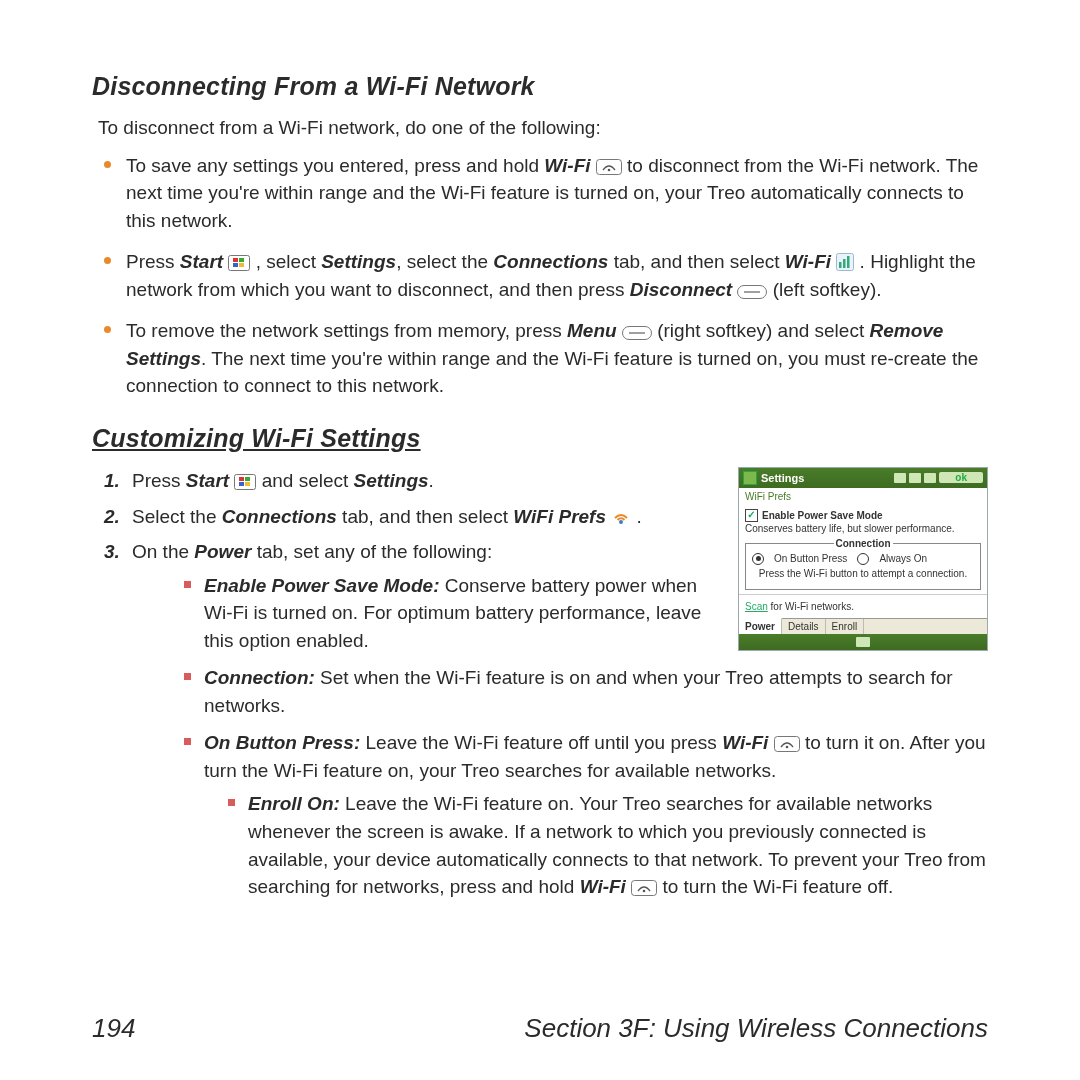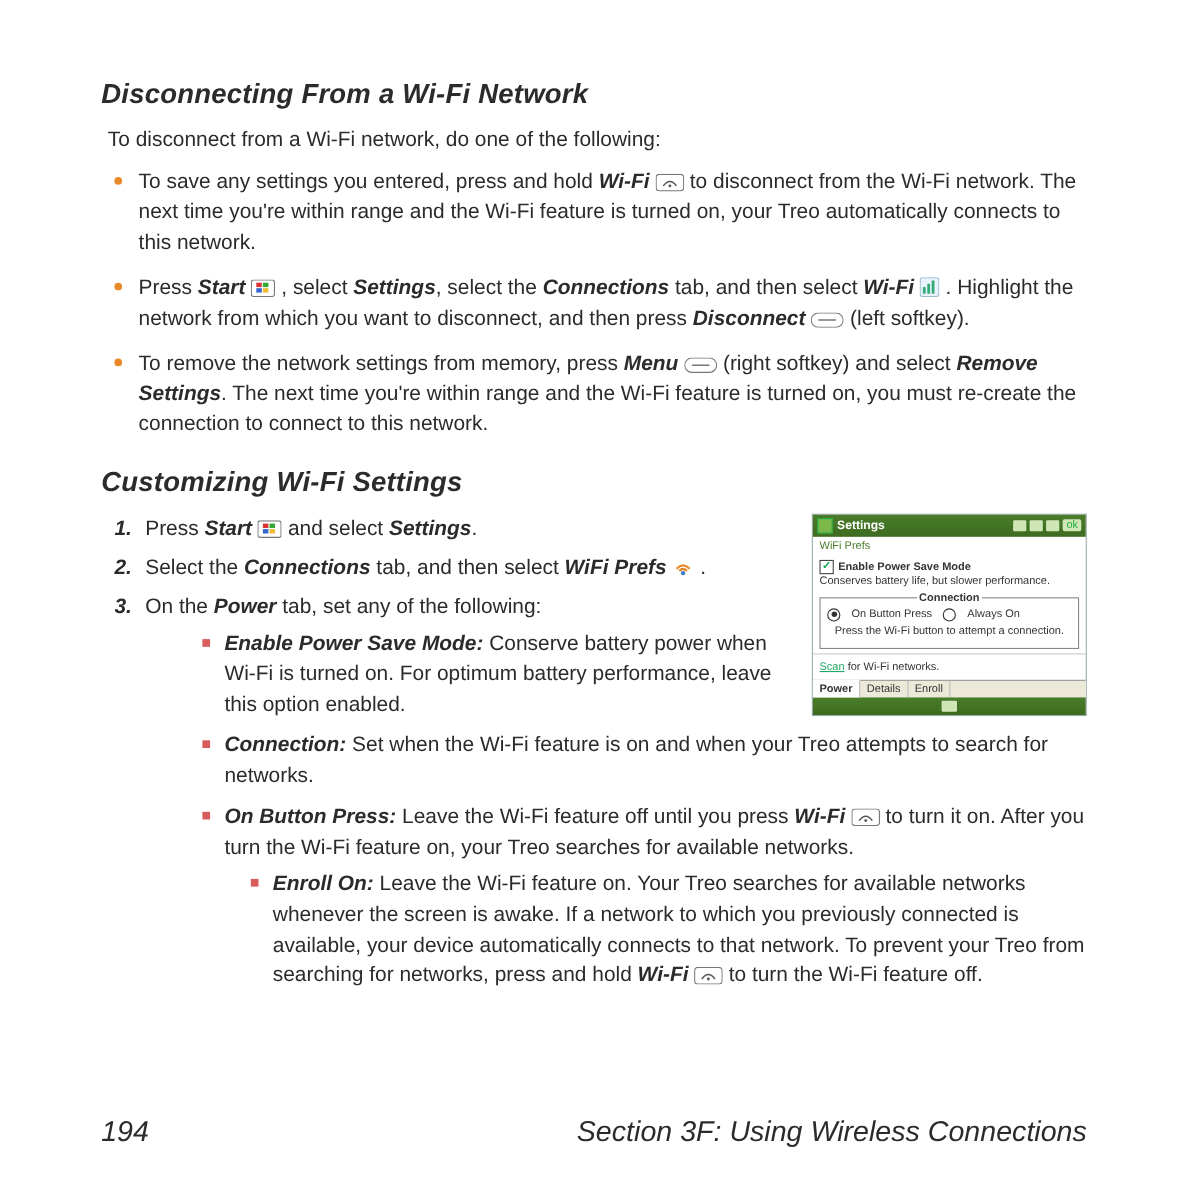--- a/index.html
+++ b/index.html
@@ -20,20 +20,21 @@
   }
   .h2 {
     font-style: italic;
     font-weight: bold;
     font-size: 25px;
     margin: 0 0 14px 0;
     letter-spacing: 0.2px;
   }
   .h2.second {
     margin-top: 24px;
+    text-decoration: underline;
   }
   .intro {
     font-size: 19px;
     line-height: 1.4;
     margin: 0 0 10px 6px;
   }
   ul.bullets {
     list-style: none;
     margin: 0 0 0 6px;
     padding: 0;
@@ -147,21 +148,21 @@
     font-size: 11px;
     font-weight: bold;
   }
   .shot .titlebar .status {
     display:flex; gap:3px; align-items:center;
   }
   .shot .titlebar .sicon {
     width:12px; height:10px; background:#cfe7b7; border-radius:1px;
   }
   .shot .titlebar .okbtn {
-    font-size:10px; font-weight:normal; background:#cfe7b7; color:#2a4; padding:0 3px; border-radius:2px;
+    font-size:10px; font-weight:bold; background:#cfe7b7; color:#2a4; padding:0 16px; border-radius:2px;
   }
   .shot .crumb {
     color: #4a7c2a;
     padding: 3px 6px;
     font-size: 10px;
   }
   .shot .body {
     padding: 4px 6px 0 6px;
   }
   .shot .chkrow {

